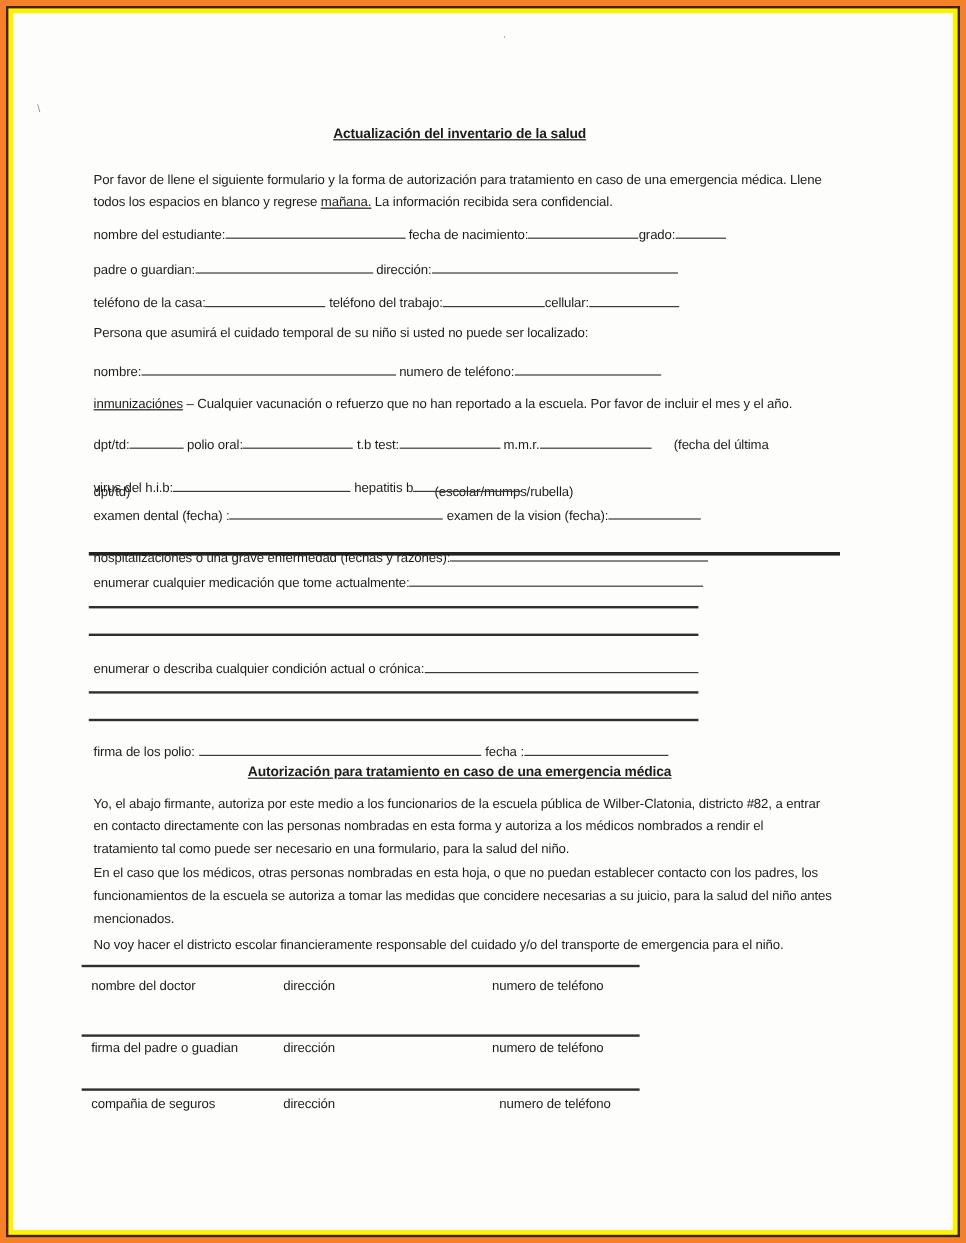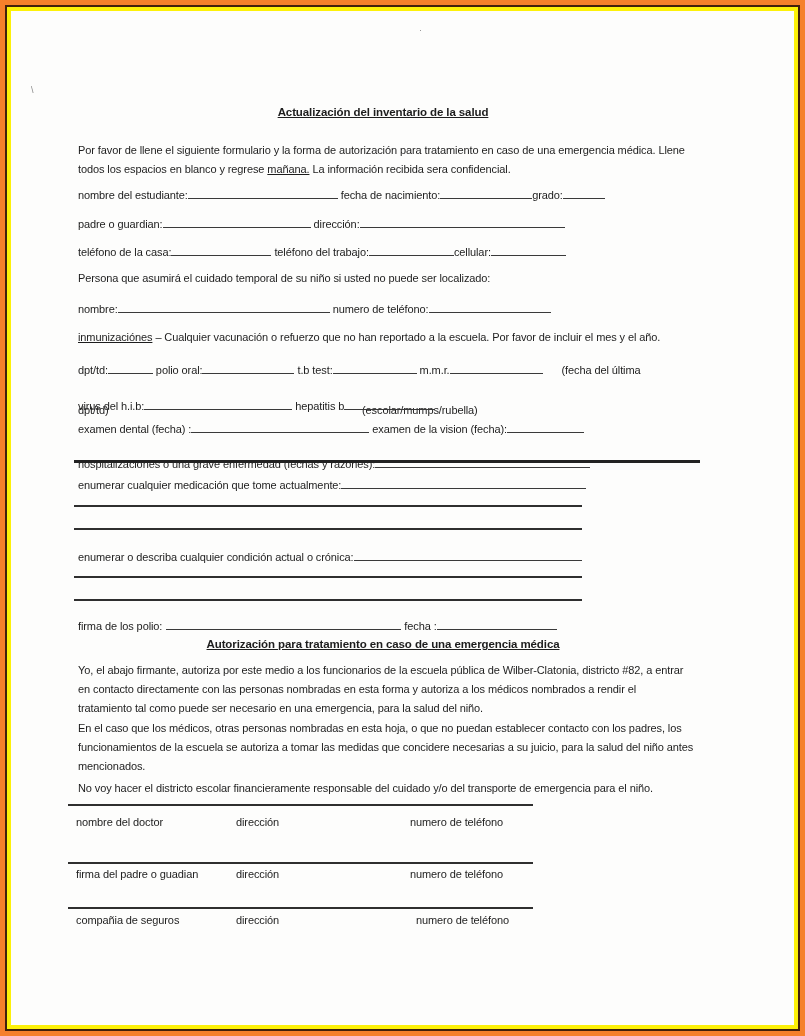--- a/index.html
+++ b/index.html
@@ -125,21 +125,21 @@
   <div class="row" style="top:606px;">
     <span>firma de los polio:</span><span class="bl" style="width:235px;margin-left:4px;"></span>
     <span>fecha :</span><span class="bl" style="width:120px;"></span>
   </div>
 
   <div class="title" style="top:627px;">Autorización para tratamiento en caso de una emergencia médica</div>
 
   <div class="para" style="top:650px;">
     <div>Yo, el abajo firmante, autoriza por este medio a los funcionarios de la escuela pública de Wilber-Clatonia, districto #82, a entrar</div>
     <div>en contacto directamente con las personas nombradas en esta forma y autoriza a los médicos nombrados a rendir el</div>
-    <div>tratamiento tal como puede ser necesario en una emergencia, para la salud del niño.</div>
+    <div>tratamiento tal como puede ser necesario en una formulario, para la salud del niño.</div>
   </div>
 
   <div class="para" style="top:708px;">
     <div>En el caso que los médicos, otras personas nombradas en esta hoja, o que no puedan establecer contacto con los padres, los</div>
     <div>funcionamientos de la escuela se autoriza a tomar las medidas que concidere necesarias a su juicio, para la salud del niño antes</div>
     <div>mencionados.</div>
   </div>
 
   <div class="para" style="top:768px;">
     <div>No voy hacer el districto escolar financieramente responsable del cuidado y/o del transporte de emergencia para el niño.</div>

